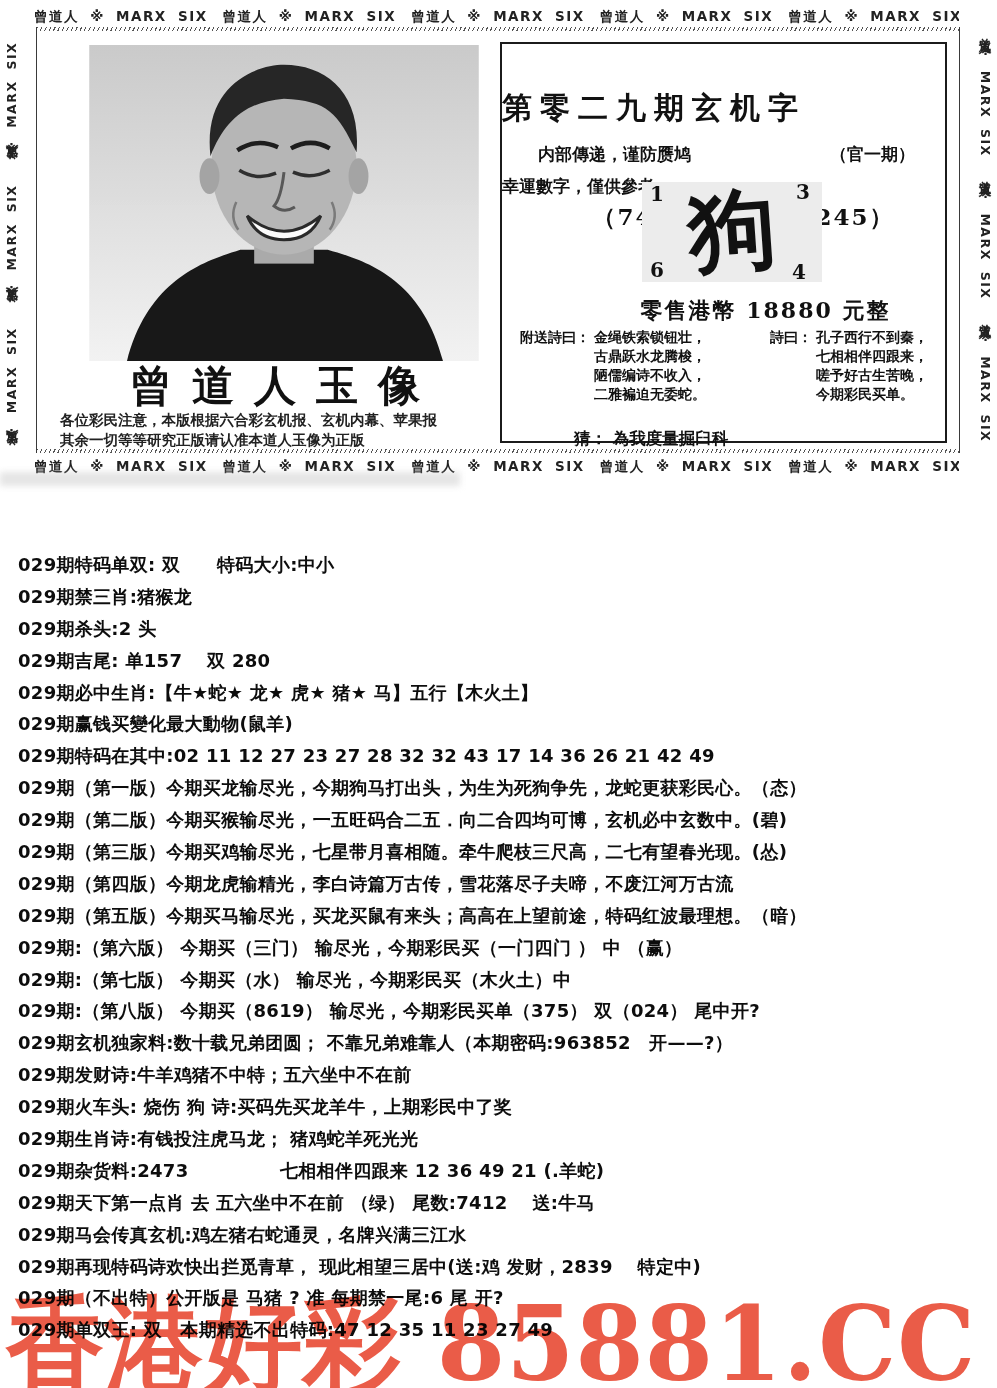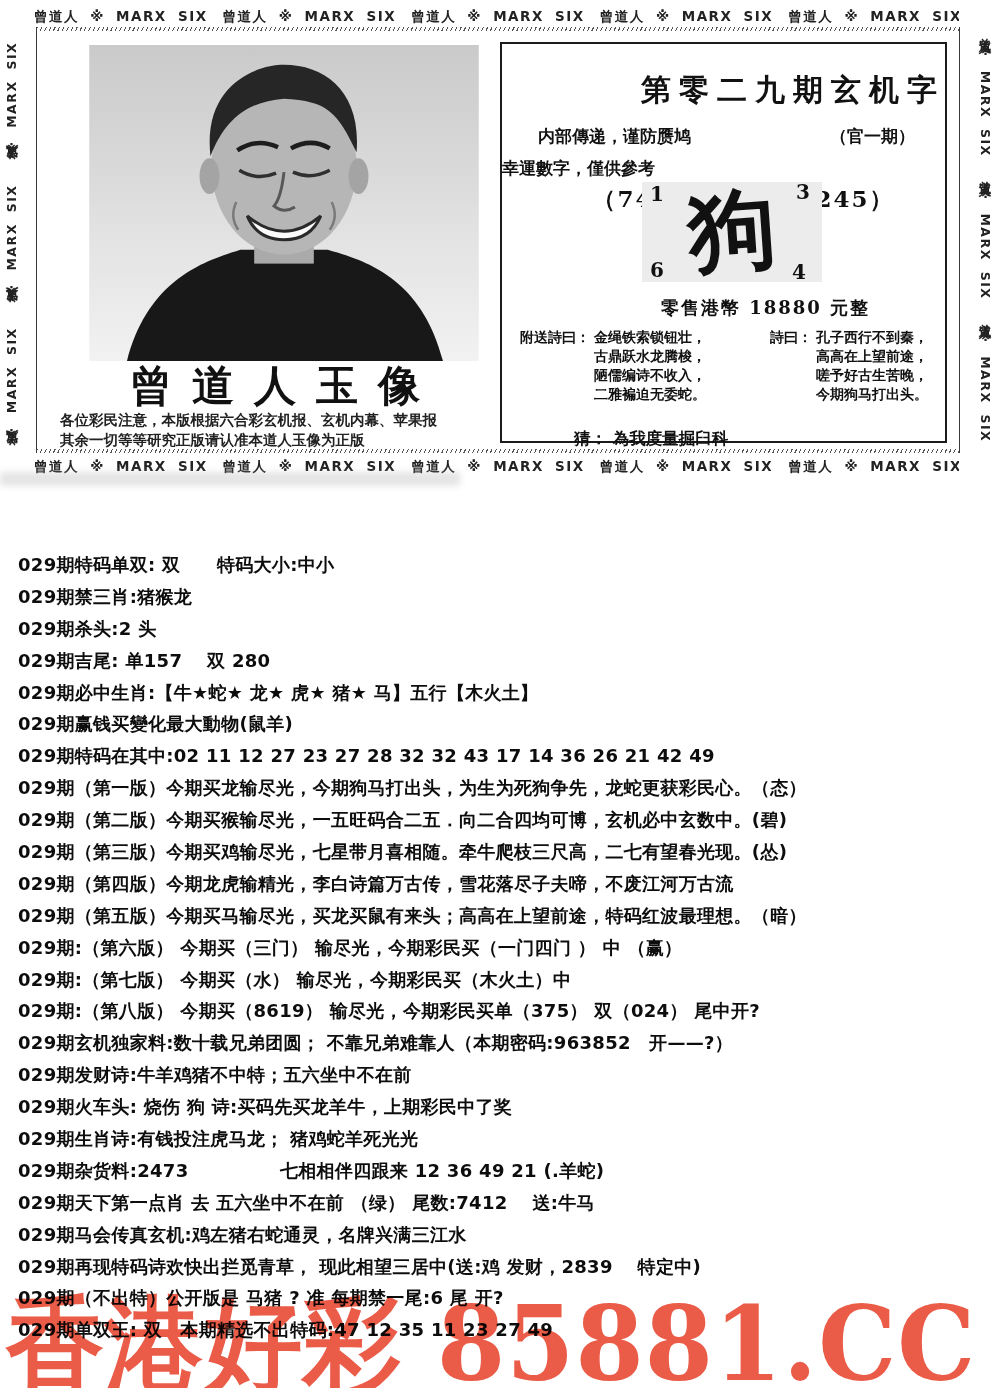--- a/index.html
+++ b/index.html
@@ -27,34 +27,34 @@
   .caption-title{position:absolute;left:75px;top:358px;width:420px;text-align:center;
                  font-family:"DejaVu Serif","Liberation Serif",serif;font-weight:bold;
                  font-size:42px;letter-spacing:20px;white-space:nowrap;}
   .caption-small{position:absolute;left:60px;top:410px;width:445px;font-size:14.5px;
                  line-height:20px;font-weight:bold;color:#222;}
 
   
   .panel{position:absolute;left:500px;top:42px;width:447px;height:401px;
          border:2px solid #1b1b1b;box-sizing:border-box;
          font-family:"DejaVu Serif","Liberation Serif",serif;}
-  .panel-title{margin-top:26px;text-align:right;font-size:30px;font-weight:bold;
+  .panel-title{margin-top:44px;text-align:left;font-size:30px;font-weight:bold;
                letter-spacing:8px;white-space:nowrap;}
   .panel-note{display:flex;justify-content:space-between;margin-top:14px;
               padding:0 30px 0 36px;font-size:17px;font-weight:bold;align-items:flex-end;}
   .panel-lucky{margin-top:9px;font-size:17px;font-weight:bold;}
   .panel-numbers{margin-top:4px;text-align:center;padding-left:40px;font-size:23px;
                  font-weight:bold;letter-spacing:2px;}
   .zodiac-box{position:absolute;left:140px;top:138px;width:180px;height:100px;background:#ececec;}
   .zcorner{position:absolute;font-size:20px;font-weight:bold;}
   .zc-tl{left:8px;top:0;} .zc-tr{right:12px;top:-2px;} .zc-bl{left:8px;bottom:0;} .zc-br{right:16px;bottom:-2px;}
   .zodiac-char{position:absolute;left:0;right:0;top:-4px;text-align:center;font-size:88px;
                line-height:104px;font-weight:bold;transform:rotate(-4deg);}
   .price{position:absolute;top:252px;left:100px;right:16px;text-align:center;
-         font-size:18px;font-weight:bold;letter-spacing:2px;white-space:nowrap;}
+         font-size:22px;font-weight:bold;letter-spacing:2px;white-space:nowrap;}
   .poems{position:absolute;top:284px;left:18px;right:8px;display:flex;}
   .poem{display:flex;font-size:14px;font-weight:bold;line-height:19px;}
   .poem.one{width:250px;} .poem.two{flex:1;}
   .poem-label{white-space:nowrap;margin-right:4px;}
   .poem-lines div{white-space:nowrap;}
   .guess-row{position:absolute;top:360px;left:30px;right:14px;display:flex;
              justify-content:space-between;font-size:16.5px;font-weight:bold;white-space:nowrap;}
   .guess-line{position:absolute;top:384px;left:72px;font-size:16.5px;font-weight:bold;white-space:nowrap;}
 
   
@@ -141,23 +141,23 @@
           <div>金绳铁索锁钮壮，</div>
           <div>古鼎跃水龙腾梭，</div>
           <div>陋儒编诗不收入，</div>
           <div>二雅褊迫无委蛇。</div>
         </div>
       </div>
       <div class="poem two">
         <span class="poem-label">詩曰：</span>
         <div class="poem-lines">
           <div>孔子西行不到秦，</div>
-          <div>高高在上望前途，</div>
+          <div>七相相伴四跟来，</div>
           <div>嗟予好古生苦晚，</div>
-          <div>今期狗马打出头。</div>
+          <div>今期彩民买单。</div>
         </div>
       </div>
     </div>
 
     <div class="guess-line">猜： 為我度量掘臼科</div>
   </div>
 
   <div class="smudge"></div>
 
   <div class="body-lines">

